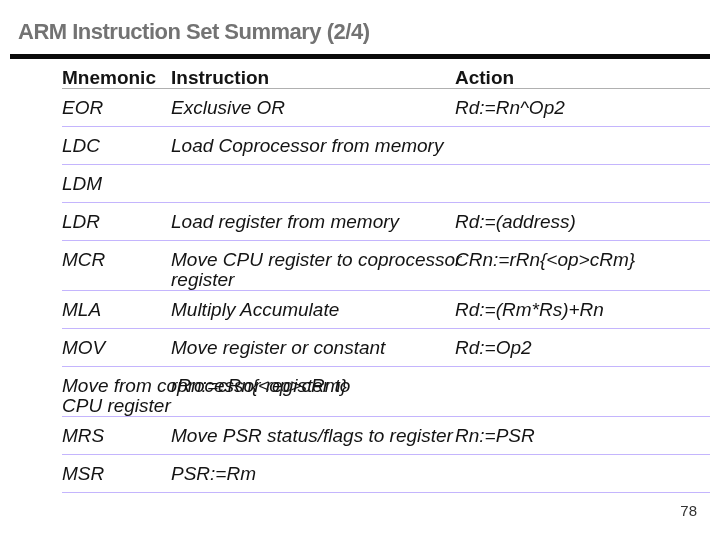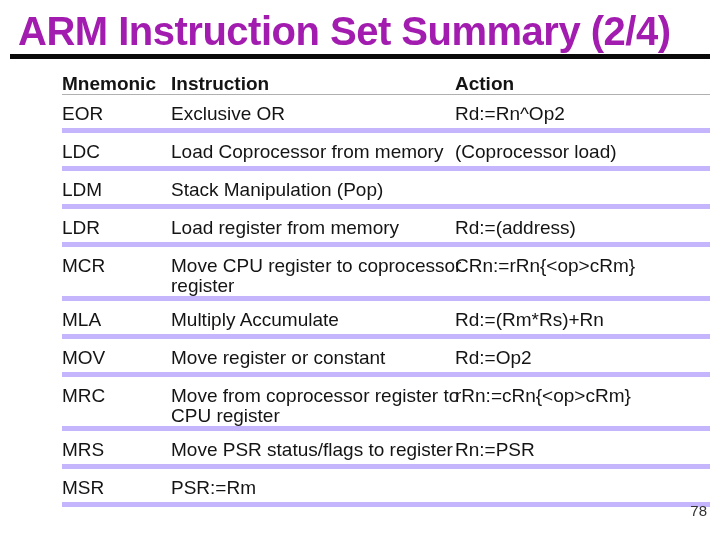--- a/index.html
+++ b/index.html
@@ -10,63 +10,64 @@
   body {
     width: 720px;
     height: 540px;
     position: relative;
     overflow: hidden;
     font-family: "Liberation Sans", "DejaVu Sans", sans-serif;
     color: #141414;
   }
   .slide-title {
     margin: 13px 0 0 18px;
-    font-size: 40px;
+    font-size: 22px;
     line-height: 37px;
     font-weight: bold;
-    color: #a21caf;
+    color: #737373;
     letter-spacing: -0.5px;
     white-space: nowrap;
   }
   .title-divider {
     margin: 4px 0 0 10px;
     width: 700px;
     height: 5px;
     background: #0a0a0a;
   }
   .instruction-table {
-    margin: 10px 0 0 62px;
+    margin: 4px 0 0 62px;
     width: 648px;
   }
   .t-row {
     display: grid;
     grid-template-columns: 109px 284px 1fr;
     box-sizing: border-box;
   }
   .t-header {
     min-height: 26px;
     padding-top: 5px;
     border-bottom: 1px solid #b0b0b0;
     font-weight: bold;
   }
   .t-body-row {
     min-height: 38px;
     padding-top: 9px;
-    border-bottom: 5px solid #c4b5fd;
+    border-bottom: 1px solid #c4b5fd;
+    font-style: italic;
   }
   .cell {
     font-size: 19px;
     line-height: 20px;
     white-space: pre;
     overflow: visible;
   }
   .page-number {
     position: absolute;
     top: 502px;
-    right: 13px;
+    right: 23px;
     font-size: 15px;
     color: #333333;
   }
 </style>
 </head>
 <body>
 
 <h1 class="slide-title">ARM Instruction Set Summary (2/4)</h1>
 
 <div class="title-divider"></div>
@@ -82,26 +83,24 @@
   <div>
   <div class="t-row t-body-row">
     <div class="cell">EOR</div>
     <div class="cell">Exclusive OR</div>
     <div class="cell">Rd:=Rn^Op2</div>
   </div>
 
   <div class="t-row t-body-row">
     <div class="cell">LDC</div>
     <div class="cell">Load Coprocessor from memory</div>
-    <div class="cell">(Coprocessor load)</div>
   </div>
 
   <div class="t-row t-body-row">
     <div class="cell">LDM</div>
-    <div class="cell">Stack Manipulation (Pop)</div>
   </div>
 
   <div class="t-row t-body-row">
     <div class="cell">LDR</div>
     <div class="cell">Load register from memory</div>
     <div class="cell">Rd:=(address)</div>
   </div>
 
   <div class="t-row t-body-row">
     <div class="cell">MCR</div>
@@ -116,21 +115,20 @@
     <div class="cell">Rd:=(Rm*Rs)+Rn</div>
   </div>
 
   <div class="t-row t-body-row">
     <div class="cell">MOV</div>
     <div class="cell">Move register or constant</div>
     <div class="cell">Rd:=Op2</div>
   </div>
 
   <div class="t-row t-body-row">
-    <div class="cell">MRC</div>
     <div class="cell">Move from coprocessor register to
 CPU register</div>
     <div class="cell">rRn:=cRn{&lt;op&gt;cRm}</div>
   </div>
 
   <div class="t-row t-body-row">
     <div class="cell">MRS</div>
     <div class="cell">Move PSR status/flags to register</div>
     <div class="cell">Rn:=PSR</div>
   </div>

